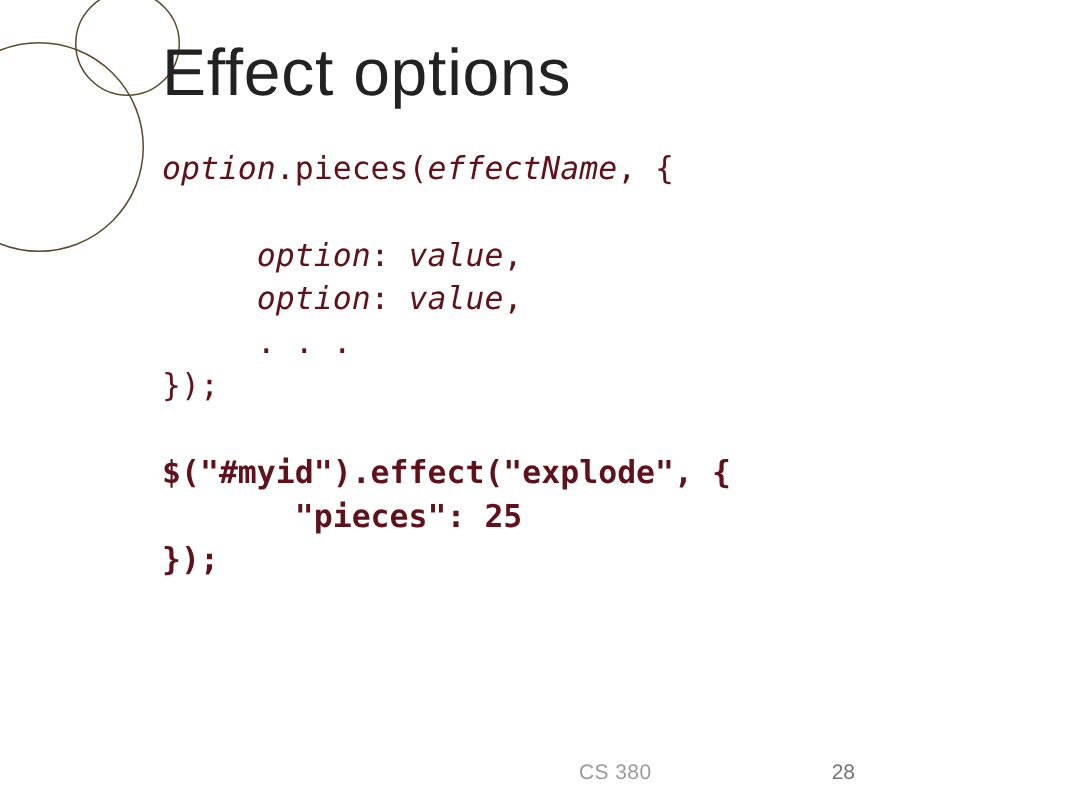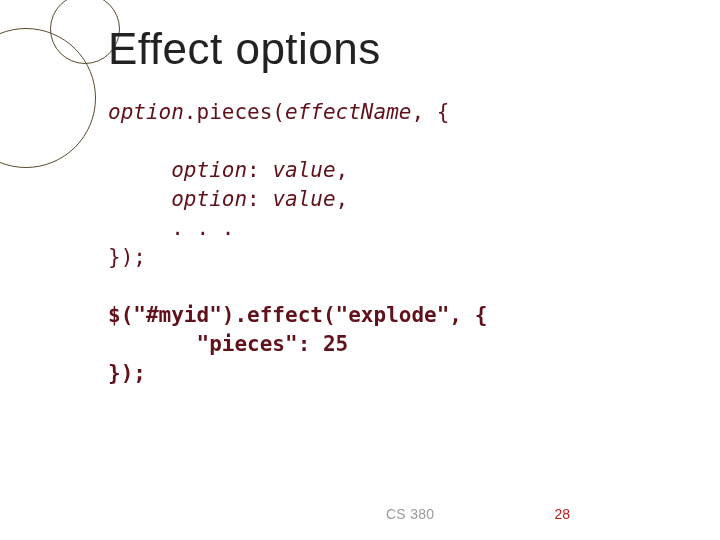--- a/index.html
+++ b/index.html
@@ -66,21 +66,21 @@
     width: 602px;
     display: flex;
     justify-content: flex-end;
     align-items: flex-end;
     padding-right: 32px;
     gap: 120px;
     font-size: 14px;
     color: #b7b7b7;
   }
   .footer .course { color: #9b9b9b; letter-spacing: 0.3px; }
-  .footer .pagenum { color: #b91c1c; }
+  .footer .pagenum { color: #737373; }
 </style>
 </head>
 <body>
 
 <div class="bg-accent">
   <div class="small-arc"></div>
   <div class="swoosh"></div>
 </div>
 
 <div class="slide">

